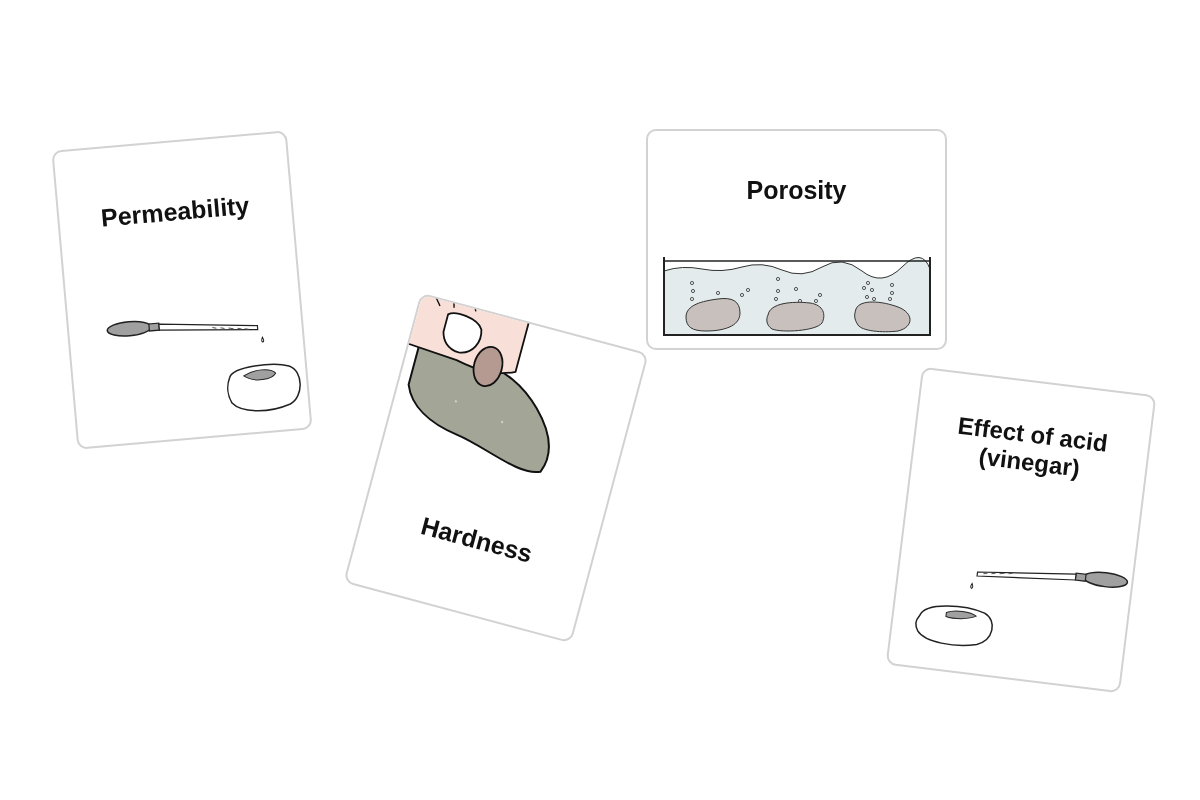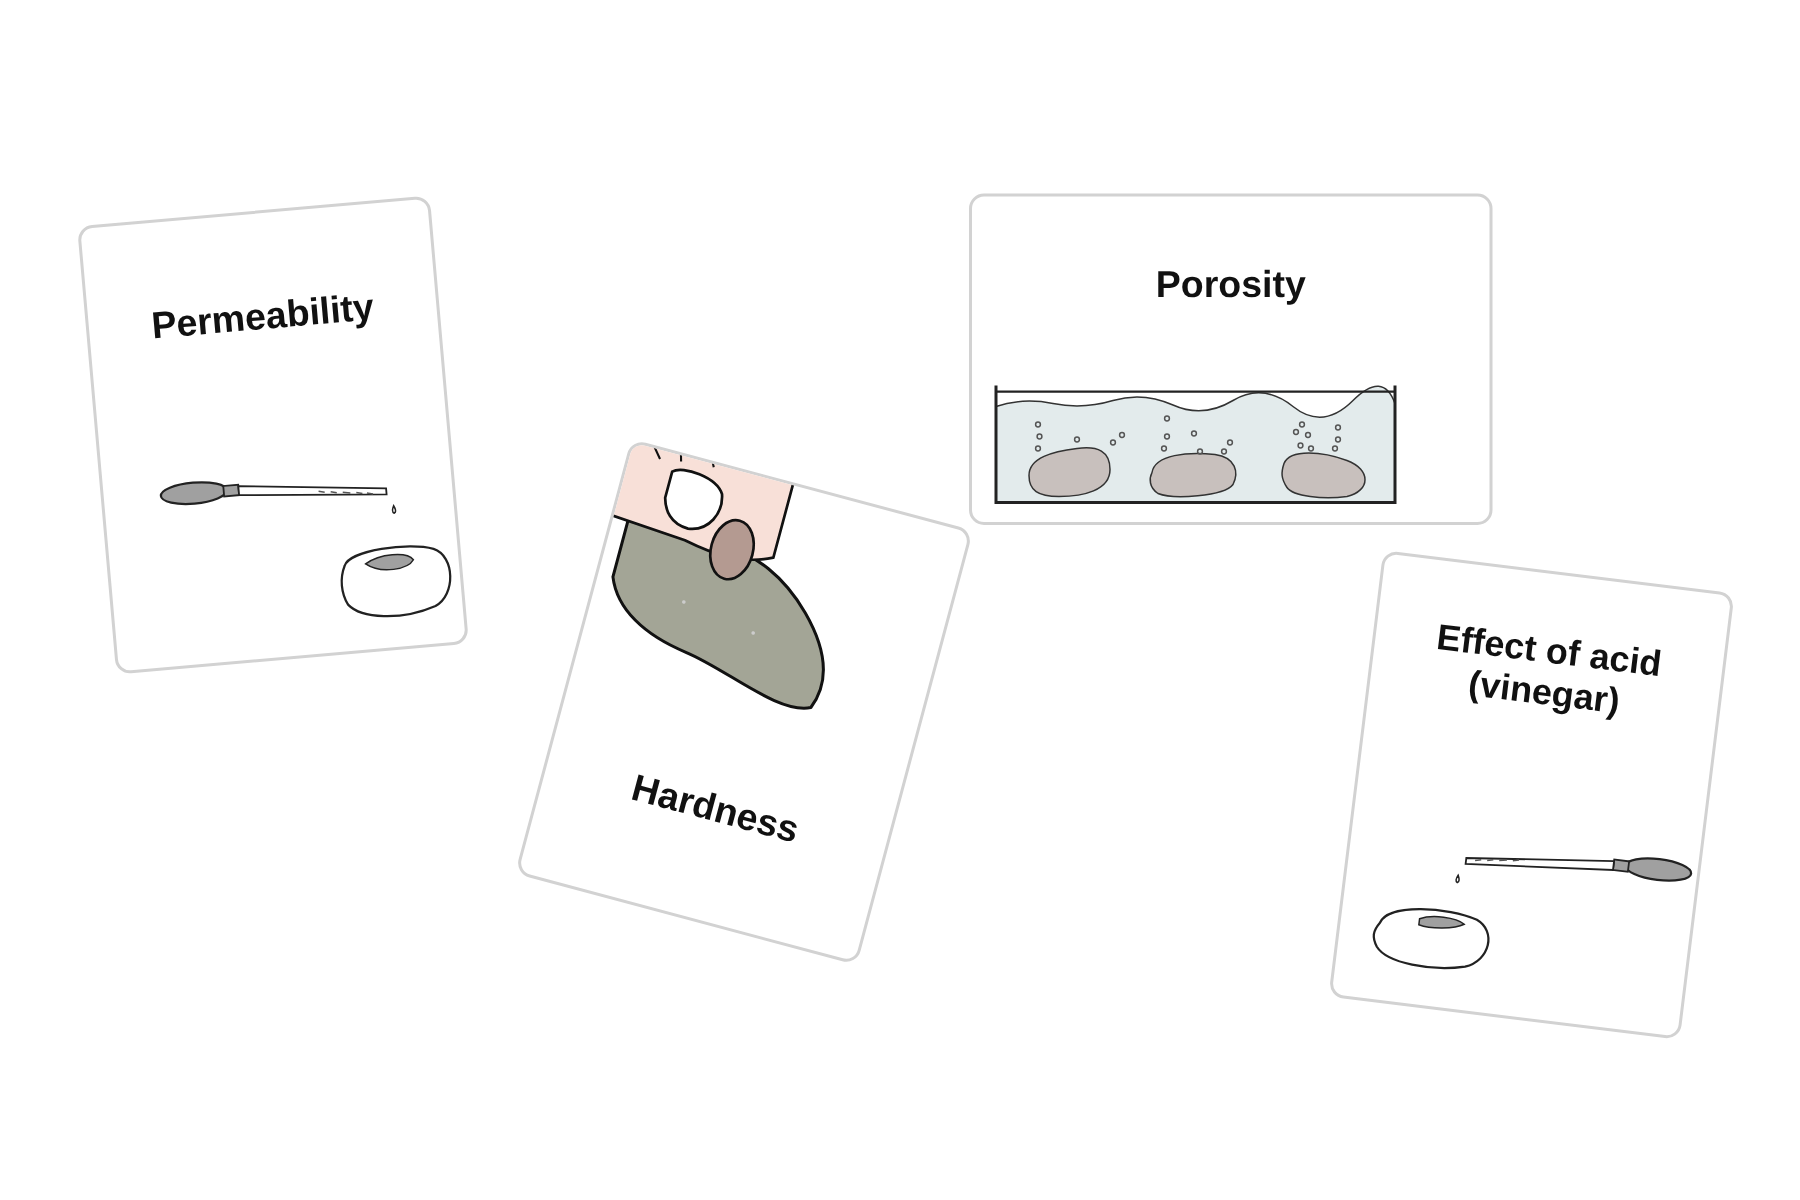--- a/index.html
+++ b/index.html
@@ -29,21 +29,21 @@
     <path d="M52 10 L150 20 L150 24 L52 16 Z" fill="#fff" stroke="#222" stroke-width="1.2"></path>
     <path d="M105 18 l4 1 m4 0 l4 1 m4 0 l5 1 m4 0 l4 1 m3 0 l4 1" stroke="#555" stroke-width="1"></path>
     <path d="M154 32 q-2 4 0 5 q2 -1 0 -5z" fill="#fff" stroke="#222" stroke-width="1"></path>
   </svg>
   <svg style="left:150px; top:225px;" width="80" height="55" viewBox="0 0 80 55">
     <path d="M6 14 C10 4 50 2 66 8 C80 14 78 40 64 46 C40 54 14 50 6 40 C2 32 2 22 6 14Z" fill="#fff" stroke="#222" stroke-width="1.5"></path>
     <path d="M20 14 C30 8 48 8 52 14 C48 20 30 22 20 14Z" fill="#a0a0a0" stroke="#222" stroke-width="1"></path>
   </svg>
 </div>
 
-<div class="card" style="left:646px; top:129px; width:349px; height:221px;">
+<div class="card" style="left:646px; top:129px; width:301px; height:221px;">
   <div class="card-title" style="top:45px;">Porosity</div>
   <svg style="left:14px; top:126px;" width="270" height="82" viewBox="0 0 270 82">
     <path d="M2 14 Q20 8 40 12 T80 10 T120 13 T160 10 T200 14 T240 10 T268 12 L268 78 L2 78 Z" fill="#e3ebec"></path>
     <path d="M2 14 Q20 8 40 12 T80 10 T120 13 T160 10 T200 14 T240 10 T268 12" fill="none" stroke="#333" stroke-width="1"></path>
     <line x1="2" y1="4" x2="268" y2="4" stroke="#222" stroke-width="1.5"></line>
     <path d="M2 0 L2 78 L268 78 L268 0" fill="none" stroke="#222" stroke-width="2"></path>
     <path d="M24 60 C24 48 40 44 56 42 C70 40 78 44 78 56 C78 70 60 74 44 74 C30 74 24 70 24 60Z" fill="#c8c0bd" stroke="#333" stroke-width="1"></path>
     <path d="M106 58 C108 46 130 44 148 46 C162 48 164 58 160 66 C154 74 120 76 110 72 C104 68 104 62 106 58Z" fill="#c8c0bd" stroke="#333" stroke-width="1"></path>
     <path d="M194 52 C198 42 220 44 236 50 C252 56 252 70 236 74 C220 76 200 74 196 68 C192 62 192 58 194 52Z" fill="#c8c0bd" stroke="#333" stroke-width="1"></path>
     <g fill="none" stroke="#555" stroke-width="1">

